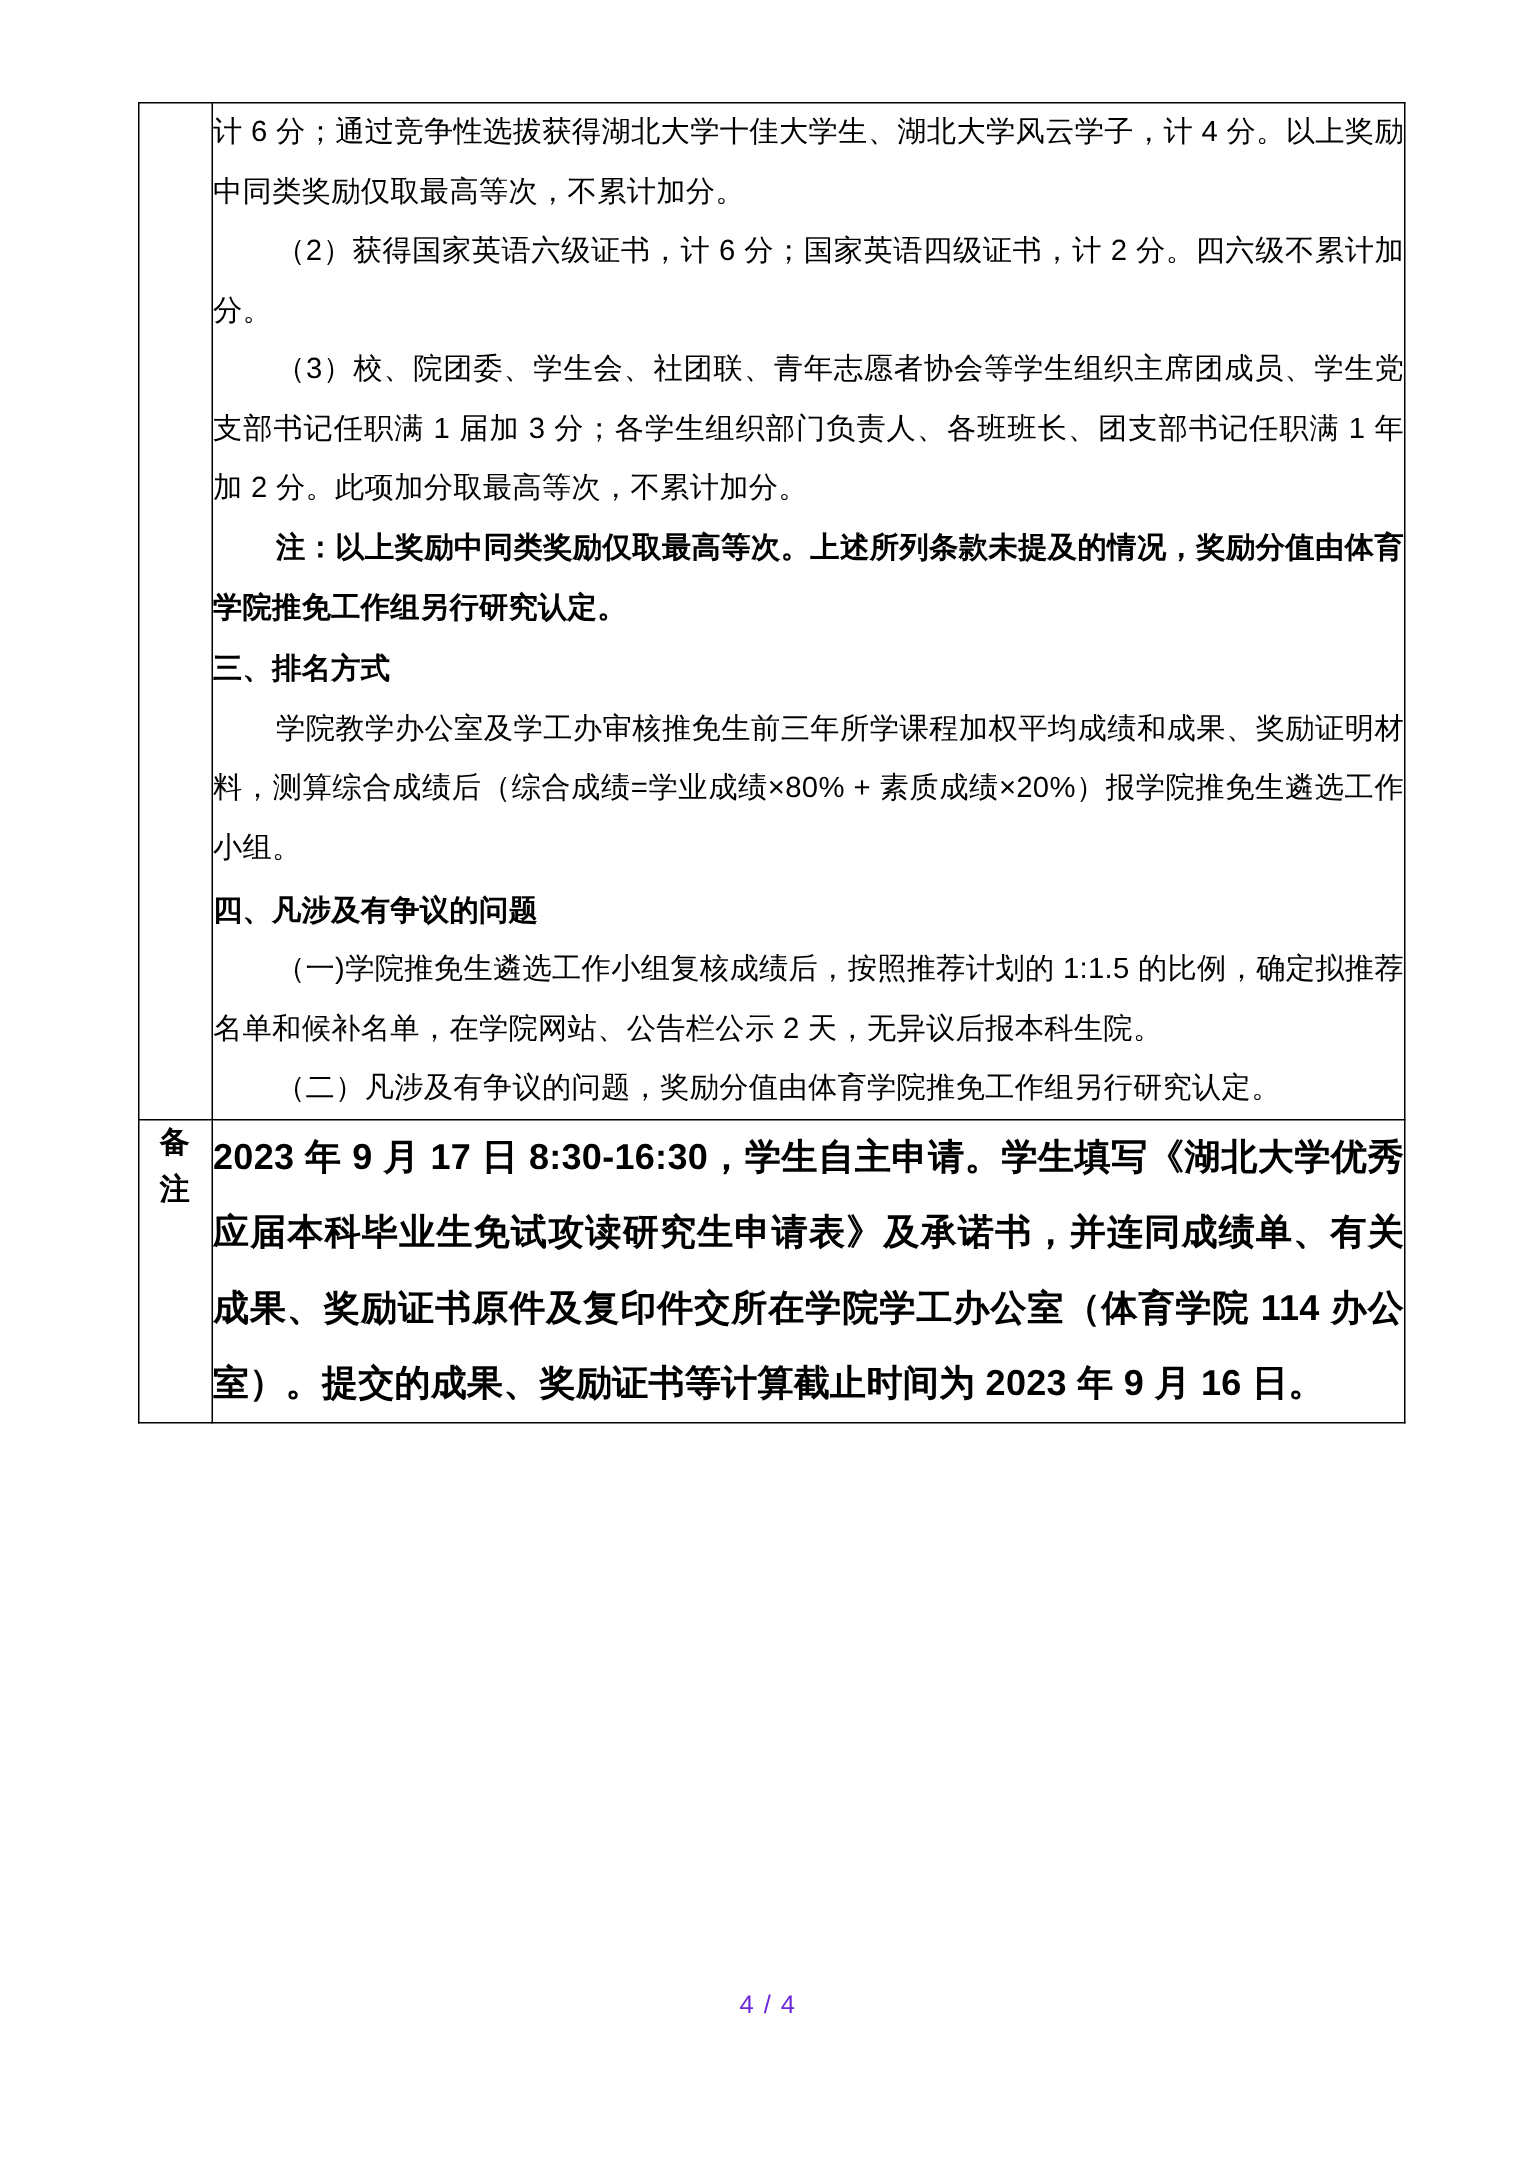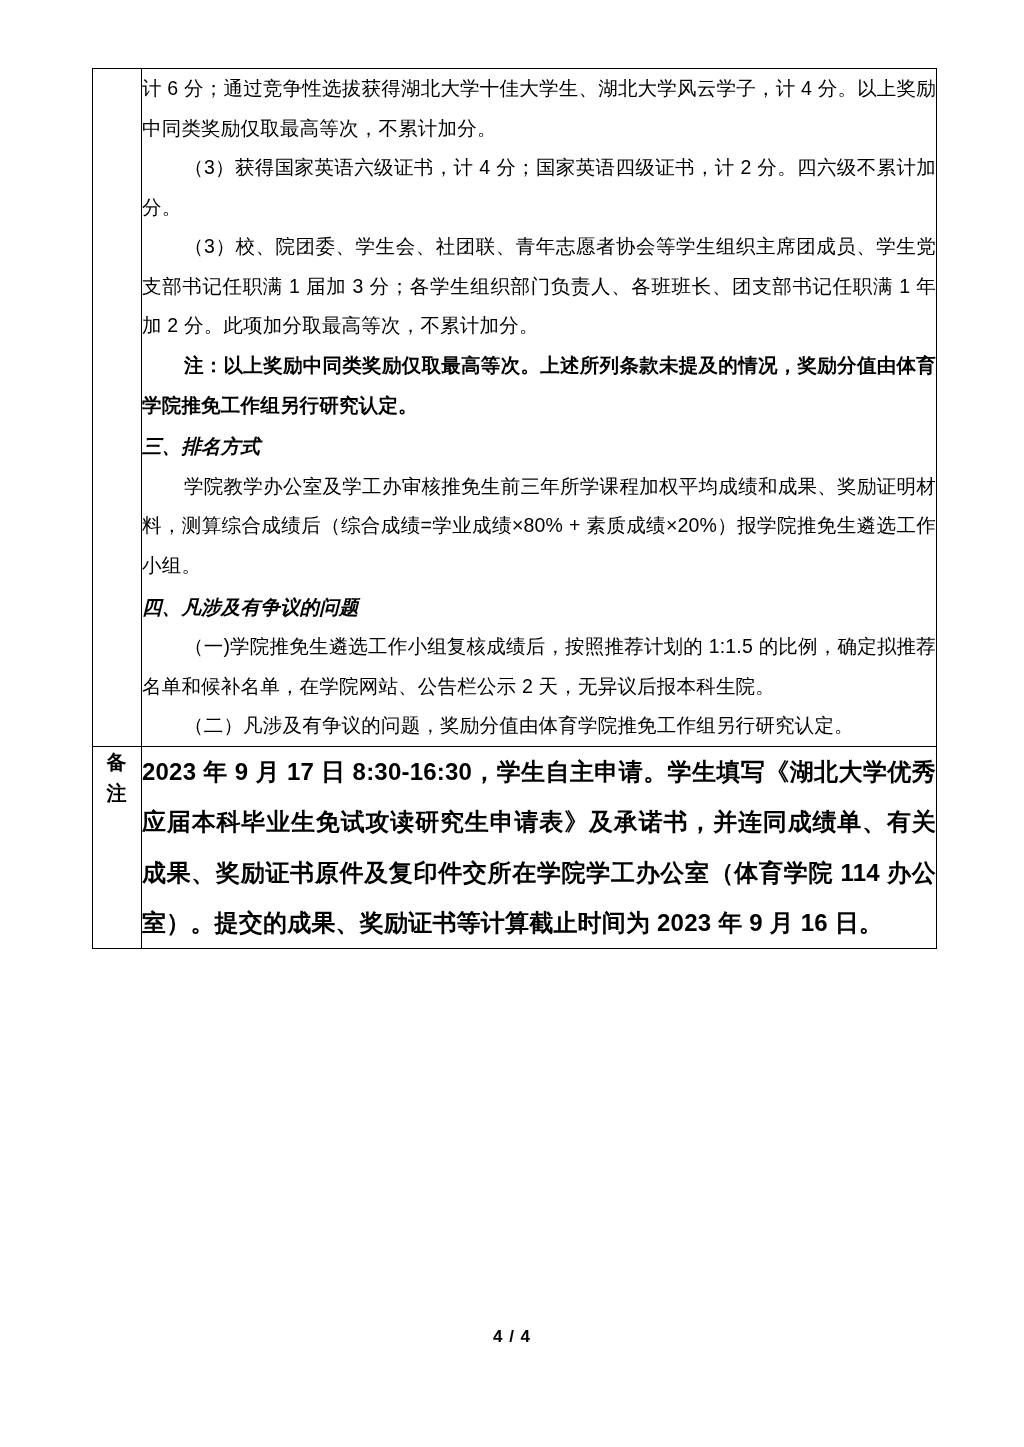--- a/index.html
+++ b/index.html
@@ -62,54 +62,52 @@
   }
   p.indent {
     text-indent: 42px;
   }
   p.bold {
     font-weight: bold;
   }
   p.heading {
     font-weight: bold;
     margin-top: 2px;
-    font-style: italic;
   }
   .note-cell p {
     font-size: 24px;
     line-height: 2.1;
     font-weight: bold;
   }
   .note-cell {
     padding: 12px 18px 14px 16px;
   }
   .page-number {
     position: absolute;
     top: 1327px;
     left: 0;
     width: 1024px;
     text-align: center;
     font-size: 17px;
-    color: #000000;
+    color: #6d28d9;
     letter-spacing: 1px;
-    font-weight: bold;
   }
 </style>
 </head>
 <body>
 
 <div class="page">
 
   <table class="doc-table">
     <tbody>
         <tr>
       <td class="label-cell"></td>
       <td class="body-cell">
         <p>计 6 分；通过竞争性选拔获得湖北大学十佳大学生、湖北大学风云学子，计 4 分。以上奖励中同类奖励仅取最高等次，不累计加分。</p>
-        <p class="indent">（3）获得国家英语六级证书，计 4 分；国家英语四级证书，计 2 分。四六级不累计加分。</p>
+        <p class="indent">（2）获得国家英语六级证书，计 6 分；国家英语四级证书，计 2 分。四六级不累计加分。</p>
         <p class="indent">（3）校、院团委、学生会、社团联、青年志愿者协会等学生组织主席团成员、学生党支部书记任职满 1 届加 3 分；各学生组织部门负责人、各班班长、团支部书记任职满 1 年加 2 分。此项加分取最高等次，不累计加分。</p>
         <p class="indent bold">注：以上奖励中同类奖励仅取最高等次。上述所列条款未提及的情况，奖励分值由体育学院推免工作组另行研究认定。</p>
         <p class="heading">三、排名方式</p>
         <p class="indent">学院教学办公室及学工办审核推免生前三年所学课程加权平均成绩和成果、奖励证明材料，测算综合成绩后（综合成绩=学业成绩×80% + 素质成绩×20%）报学院推免生遴选工作小组。</p>
         <p class="heading">四、凡涉及有争议的问题</p>
         <p class="indent">（一)学院推免生遴选工作小组复核成绩后，按照推荐计划的 1:1.5 的比例，确定拟推荐名单和候补名单，在学院网站、公告栏公示 2 天，无异议后报本科生院。</p>
         <p class="indent">（二）凡涉及有争议的问题，奖励分值由体育学院推免工作组另行研究认定。</p>
       </td>
     </tr>
     <tr>

